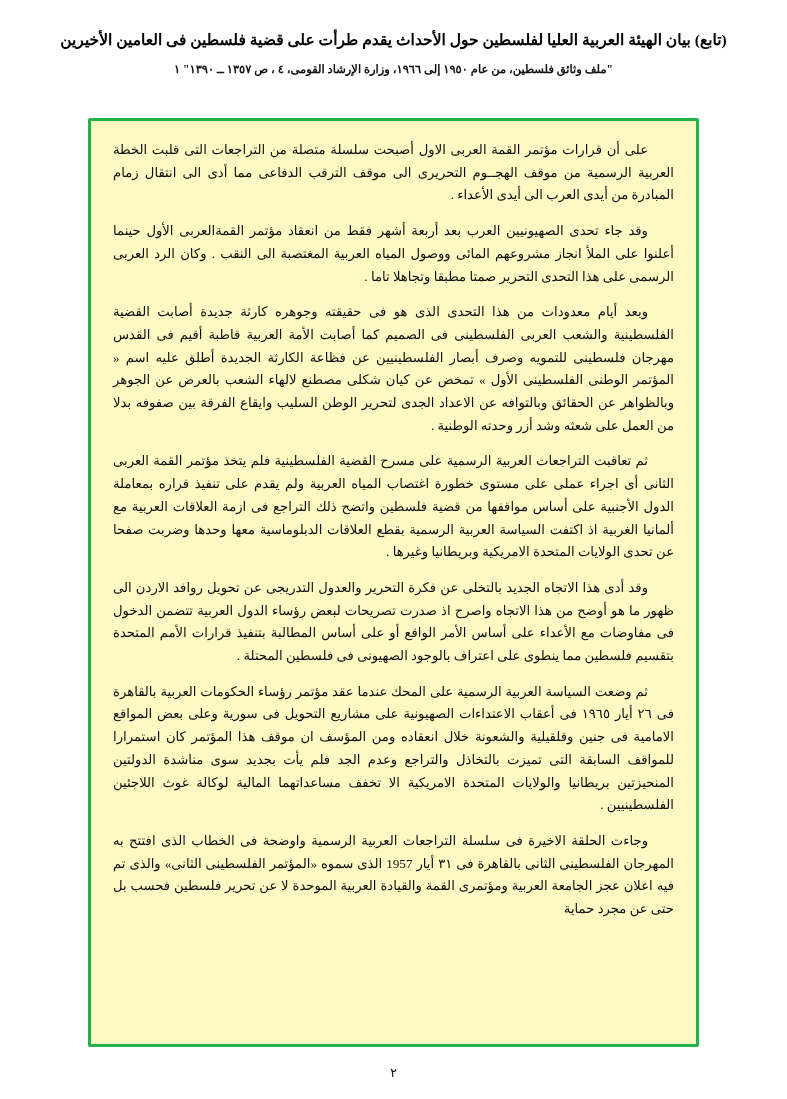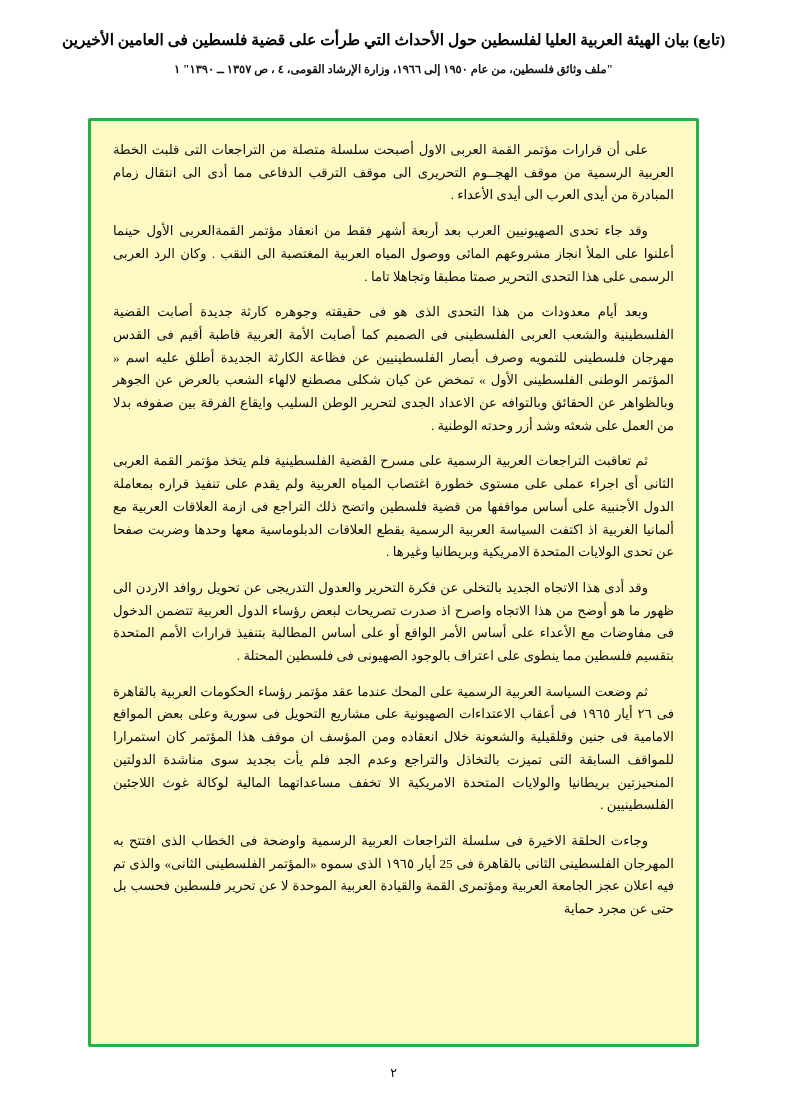--- a/index.html
+++ b/index.html
@@ -79,31 +79,31 @@
     font-size: 12.5px;
     color: #000;
   }
 </style>
 </head>
 <body>
 
 <div class="page">
 
   <div class="doc-header">
-    <div class="header-title">(تابع) بيان الهيئة العربية العليا لفلسطين حول الأحداث التي طرأت على قضية فلسطين فى العامين الأخيرين</div>
+    <div class="header-title">(تابع) بيان الهيئة العربية العليا لفلسطين حول الأحداث يقدم طرأت على قضية فلسطين فى العامين الأخيرين</div>
     <div class="header-source">"ملف وثائق فلسطين، من عام ١٩٥٠ إلى ١٩٦٦، وزارة الإرشاد القومى، ٤ ، ص ١٣٥٧ ــ ١٣٩٠"  ١</div>
   </div>
 
   <div class="content-frame">
     <div class="content-inner">
       <p class="para">على أن قرارات مؤتمر القمة العربى الاول أصبحت سلسلة متصلة من التراجعات التى قلبت الخطة العربية الرسمية من موقف الهجــوم التحريرى الى موقف الترقب الدفاعى مما أدى الى انتقال زمام المبادرة من أيدى العرب الى أيدى الأعداء .</p>
       <p class="para">وقد جاء تحدى الصهيونيين العرب بعد أربعة أشهر فقط من انعقاد مؤتمر القمةالعربى الأول حينما أعلنوا على الملأ انجاز مشروعهم المائى ووصول المياه العربية المغتصبة الى النقب . وكان الرد العربى الرسمى على هذا التحدى التحرير صمتا مطبقا وتجاهلا تاما .</p>
       <p class="para">وبعد أيام معدودات من هذا التحدى الذى هو فى حقيقته وجوهره كارثة جديدة أصابت القضية الفلسطينية والشعب العربى الفلسطينى فى الصميم كما أصابت الأمة العربية قاطبة أقيم فى القدس مهرجان فلسطينى للتمويه وصرف أبصار الفلسطينيين عن فظاعة الكارثة الجديدة أطلق عليه اسم « المؤتمر الوطنى الفلسطينى الأول » تمخض عن كيان شكلى مصطنع لالهاء الشعب بالعرض عن الجوهر وبالظواهر عن الحقائق وبالتوافه عن الاعداد الجدى لتحرير الوطن السليب وايقاع الفرقة بين صفوفه بدلا من العمل على شعثه وشد أزر وحدته الوطنية .</p>
       <p class="para">ثم تعاقبت التراجعات العربية الرسمية على مسرح القضية الفلسطينية فلم يتخذ مؤتمر القمة العربى الثانى أى اجراء عملى على مستوى خطورة اغتصاب المياه العربية ولم يقدم على تنفيذ قراره بمعاملة الدول الأجنبية على أساس مواقفها من قضية فلسطين واتضح ذلك التراجع فى ازمة العلاقات العربية مع ألمانيا الغربية اذ اكتفت السياسة العربية الرسمية بقطع العلاقات الدبلوماسية معها وحدها وضربت صفحا عن تحدى الولايات المتحدة الامريكية وبريطانيا وغيرها .</p>
       <p class="para">وقد أدى هذا الاتجاه الجديد بالتخلى عن فكرة التحرير والعدول التدريجى عن تحويل روافد الاردن الى ظهور ما هو أوضح من هذا الاتجاه واصرح اذ صدرت تصريحات لبعض رؤساء الدول العربية تتضمن الدخول فى مفاوضات مع الأعداء على أساس الأمر الواقع أو على أساس المطالبة بتنفيذ قرارات الأمم المتحدة بتقسيم فلسطين مما ينطوى على اعتراف بالوجود الصهيونى فى فلسطين المحتلة .</p>
       <p class="para">ثم وضعت السياسة العربية الرسمية على المحك عندما عقد مؤتمر رؤساء الحكومات العربية بالقاهرة فى ٢٦ أيار ١٩٦٥ فى أعقاب الاعتداءات الصهيونية على مشاريع التحويل فى سورية وعلى بعض المواقع الامامية فى جنين وقلقيلية والشعونة خلال انعقاده ومن المؤسف ان موقف هذا المؤتمر كان استمرارا للمواقف السابقة التى تميزت بالتخاذل والتراجع وعدم الجد فلم يأت بجديد سوى مناشدة الدولتين المنحيزتين بريطانيا والولايات المتحدة الامريكية الا تخفف مساعداتهما المالية لوكالة غوث اللاجئين الفلسطينيين .</p>
-      <p class="para">وجاءت الحلقة الاخيرة فى سلسلة التراجعات العربية الرسمية واوضحة فى الخطاب الذى افتتح به المهرجان الفلسطينى الثانى بالقاهرة فى 25 أيار ١٩٦٥ الذى سموه «المؤتمر الفلسطينى الثانى» والذى تم فيه اعلان عجز الجامعة العربية ومؤتمرى القمة والقيادة العربية الموحدة لا عن تحرير فلسطين فحسب بل حتى عن مجرد حماية</p>
+      <p class="para">وجاءت الحلقة الاخيرة فى سلسلة التراجعات العربية الرسمية واوضحة فى الخطاب الذى افتتح به المهرجان الفلسطينى الثانى بالقاهرة فى ٣١ أيار 1957 الذى سموه «المؤتمر الفلسطينى الثانى» والذى تم فيه اعلان عجز الجامعة العربية ومؤتمرى القمة والقيادة العربية الموحدة لا عن تحرير فلسطين فحسب بل حتى عن مجرد حماية</p>
     </div>
   </div>
 
   <div class="page-number">٢</div>
 
 </div>
 
 </body></html>

